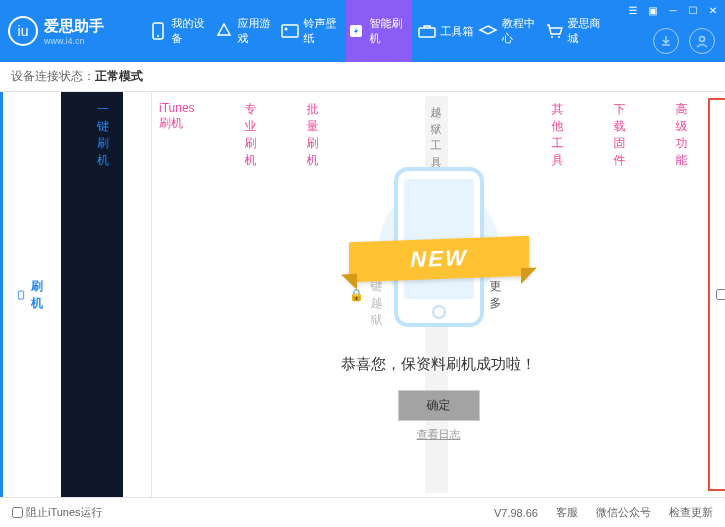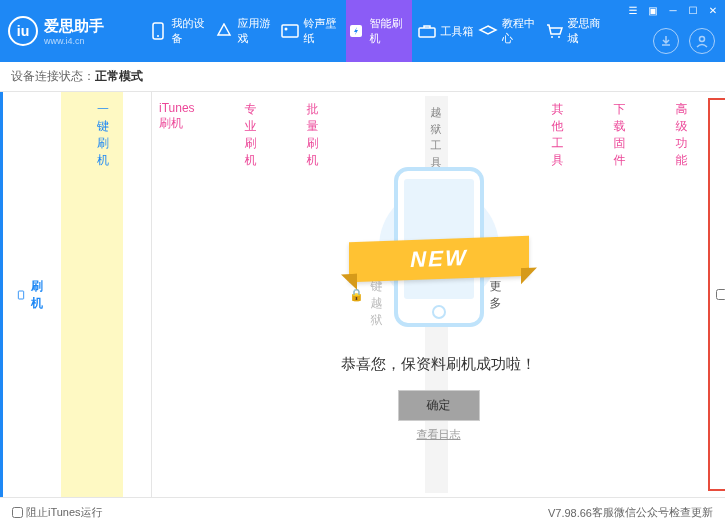--- a/index.html
+++ b/index.html
@@ -1,58 +1,58 @@
 <!DOCTYPE html>
 <html><head>
 <meta charset="utf-8">
 <style>
 *{margin:0;padding:0;box-sizing:border-box;font-family:"Microsoft YaHei",Arial,sans-serif}
 body{width:725px;height:527px;background:#fff;overflow:hidden;font-size:12px}
 .header{background:#1e88f5;height:62px;display:flex;align-items:center;padding:0 8px;position:relative}
 .logo-area{display:flex;align-items:center;gap:6px;width:130px}
-.logo-circle{width:30px;height:30px;border:2px solid #fff;border-radius:50%;display:flex;align-items:center;justify-content:center;color:#fff;font-weight:bold;font-size:14px}
+.logo-circle{width:30px;height:30px;border:2px solid #fff;border-radius:50%;display:flex;align-items:center;justify-content:center;color:#fff;font-weight:normal;font-size:14px}
 .logo-text{color:#fff;font-size:15px;font-weight:bold}
 .logo-sub{color:#b8d9fc;font-size:9px}
 .nav{display:flex;height:100%;margin-left:10px}
 .nav-item{width:66px;display:flex;flex-direction:row;align-items:center;justify-content:center;color:#fff;cursor:pointer;gap:4px}
 .nav-item.active{background:#8b5cf6}
 .nav-icon{width:20px;height:18px;display:flex;align-items:center;justify-content:center}
 .nav-label{font-size:11px}
 .win-ctrl{position:absolute;right:6px;top:4px;display:flex;gap:8px;color:#fff;font-size:10px;align-items:center}
 .win-btn{width:12px;height:12px;cursor:pointer;display:flex;align-items:center;justify-content:center}
 .hdr-circles{position:absolute;right:10px;bottom:8px;display:flex;gap:10px}
 .hdr-circle{width:26px;height:26px;border:1.5px solid #a8d0fb;border-radius:50%;display:flex;align-items:center;justify-content:center;color:#a8d0fb;cursor:pointer}
 .status-bar{height:30px;border-bottom:1px solid #e5e5e5;display:flex;align-items:center;padding:0 11px;color:#666;font-size:12px}
 .status-val{color:#333;font-weight:bold}
 .body{display:flex;height:405px}
 .sidebar{width:152px;border-right:1px solid #e5e5e5;display:flex;flex-direction:row;position:relative}
 .side-sec{padding:8px 14px;display:flex;align-items:center;gap:6px;color:#555;font-size:12px;border-left:3px solid transparent}
 .side-sec.head{border-left-color:#1e88f5;color:#1e88f5;font-weight:bold}
 .side-item{padding:9px 14px 9px 36px;color:#ec4899;font-size:12px;cursor:pointer}
-.side-item.active{background:#fef9c3;color:#1e88f5}
+.side-item.active{background:#0f172a;color:#1e88f5}
 .side-note{background:#f4f4f4;margin:4px 12px 4px 28px;padding:8px 6px;color:#888;font-size:11px;line-height:1.5;text-align:center}
 .side-opts{border:2px solid #e74c3c;margin:6px;padding:8px 6px;display:flex;gap:10px;font-size:11px;color:#999}
 .chk{display:flex;align-items:center;gap:3px}
 .chk input{width:11px;height:11px}
 .main{flex:1;display:flex;flex-direction:column;align-items:center;justify-content:center;position:relative}
 .illust{width:200px;height:180px;position:relative;margin-top:10px}
 .phone{width:90px;height:160px;background:#fff;border:4px solid #bfe3fb;border-radius:14px;position:absolute;left:55px;top:10px;display:flex;flex-direction:column;align-items:center}
 .phone-screen{width:70px;height:120px;background:#e8f4fd;margin-top:8px;border-radius:3px}
 .phone-btn{width:14px;height:14px;border:2px solid #bfe3fb;border-radius:50%;margin-top:6px}
 .circle-bg{width:120px;height:120px;background:#eaf5fe;border-radius:50%;position:absolute;left:40px;top:30px;z-index:-1}
 .banner{position:absolute;top:82px;left:10px;width:180px;height:40px;background:#ffc233;transform:skewY(-2deg);display:flex;align-items:center;justify-content:center;color:#fff;font-weight:bold;font-size:22px;font-style:italic;letter-spacing:2px;box-shadow:0 2px 4px rgba(0,0,0,.15)}
 .banner::before,.banner::after{content:"";position:absolute;width:0;height:0;border:8px solid transparent}
 .banner::before{left:-8px;bottom:-8px;border-right-color:#d69a1a;border-top-color:#d69a1a}
 .banner::after{right:-8px;bottom:-8px;border-left-color:#d69a1a;border-top-color:#d69a1a}
 .msg{font-size:15px;color:#333;margin-top:18px}
 .ok-btn{margin-top:16px;padding:6px 28px;border:1px solid #ccc;background:#a3a3a3;color:#333;font-size:12px;cursor:pointer}
 .log-link{margin-top:6px;color:#999;font-size:11px;cursor:pointer;text-decoration:underline}
 .footer{height:30px;border-top:1px solid #e5e5e5;display:flex;align-items:center;padding:0 12px;font-size:11px;color:#666}
 .footer .spacer{flex:1}
-.footer-item{cursor:pointer}
+.footer-item{margin-left:18px;cursor:pointer}
 .lock-icon{color:#ccc}
 svg{display:block}
 </style>
 </head>
 <body>
 
 <div class="header">
   <div class="logo-area">
     <div class="logo-circle">iu</div>
     <div>

